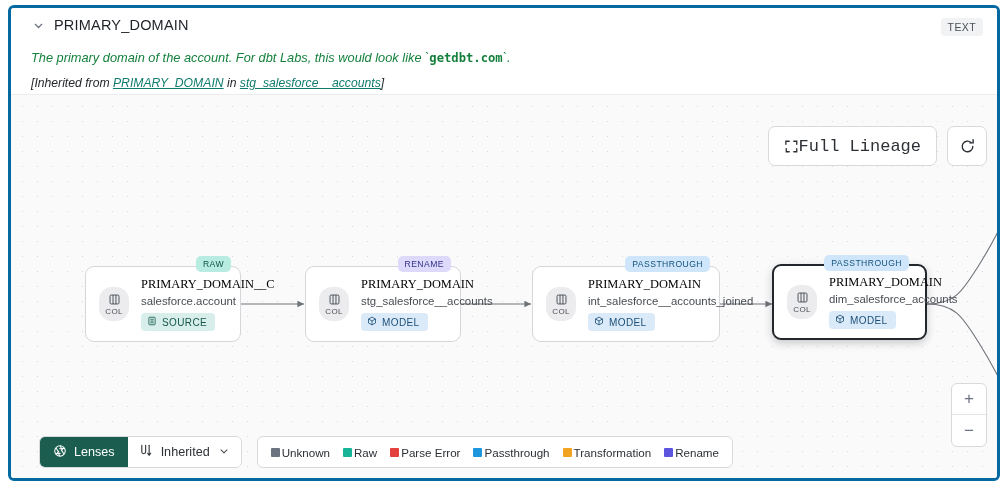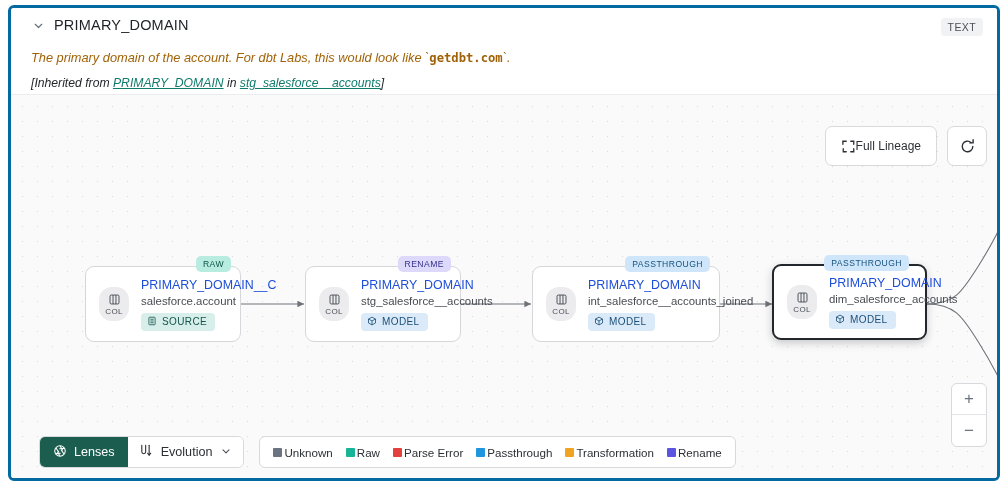--- a/index.html
+++ b/index.html
@@ -57,21 +57,21 @@
     font-size: 10.5px;
     letter-spacing: .4px;
     padding: 3px 7px;
     border-radius: 4px;
   }
   .desc {
     position: absolute;
     left: 20px; top: 42px;
     font-size: 12.8px;
     font-style: italic;
-    color: #a16207;
+    color: #15803d;
     white-space: nowrap;
   }
   .desc code {
     font-family: "DejaVu Sans Mono", monospace;
     font-style: normal;
     font-weight: bold;
     font-size: 12.2px;
   }
   .inherit {
     position: absolute;
@@ -106,23 +106,24 @@
     right: 14px; top: 31px;
     display: flex; gap: 10px; align-items: center;
   }
   .btn {
     background: #ffffff;
     border: 1px solid #d7d9dd;
     border-radius: 7px;
     height: 40px;
     display: inline-flex; align-items: center; 
     padding: 0 15px;
-    font-size: 12px;
+    font-size: 17px;
     color: #2c3035;
     cursor: pointer;
+    font-family: Liberation Mono, monospace;
   }
   .btn-icon-only { padding: 0; width: 40px; justify-content: center; }
   .btn svg { display: block; }
 
   
   .zoomctl {
     position: absolute;
     right: 14px; bottom: 36px;
     width: 36px;
     background: #ffffff;
@@ -162,21 +163,21 @@
     background: #ececef;
     border-radius: 13px;
     display: flex; flex-direction: column;
     align-items: center; justify-content: center;
     gap: 1px;
     color: #4a5056;
     flex: none;
   }
   .colchip .lbl { font-size: 8px; letter-spacing: .3px; }
   .ninfo { display: flex; flex-direction: column; gap: 3px; }
-  .ntitle { font-size: 12.4px; color: #1d4ed8; }
+  .ntitle { font-size: 12.4px; color: #000000; font-family: Liberation Serif, serif; }
   .nsub { font-size: 11.4px; color: #474c52; }
   .nbadge {
     margin-top: 3px;
     align-self: flex-start;
     display: inline-flex; align-items: center; gap: 5px;
     font-size: 10px; letter-spacing: .4px;
     padding: 3px 8px 3px 6px;
     border-radius: 4px;
   }
   .nbadge.source { background: #d7eeea; color: #14564c; }
@@ -426,21 +427,21 @@
             <span>Lenses</span>
           </div>
           <div class="evo">
             <span>
               <svg width="14" height="15" viewBox="0 0 16 16" fill="none" stroke="#2c3035" stroke-width="1.25" stroke-linecap="round">
                   <path d="M3.2 2 V9.5 A2.2 2.2 0 0 0 7.6 9.5 V2"></path>
                   <path d="M11.6 2 V13"></path>
                   <path d="M9.8 11.1 L11.6 13.2 L13.4 11.1"></path>
                 </svg>
             </span>
-            <span>Evolution</span>
+            <span>Inherited</span>
             <span>
               <svg width="12" height="12" viewBox="0 0 16 16" fill="none" stroke="#4a5056" stroke-width="1.4" stroke-linecap="round" stroke-linejoin="round">
                   <path d="M4 6.5 L8 10.5 L12 6.5"></path>
                 </svg>
             </span>
           </div>
         </div>
 
         <div class="legend">
           <span class="lg">

